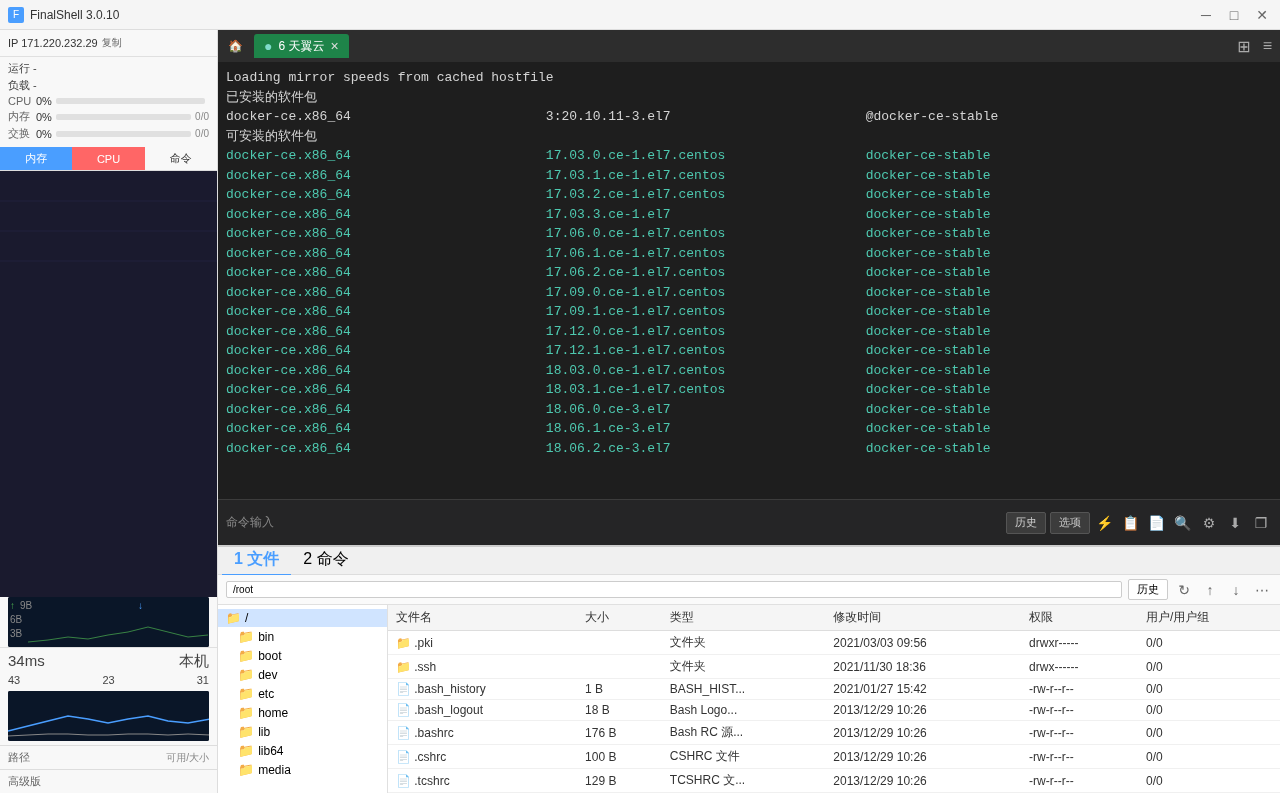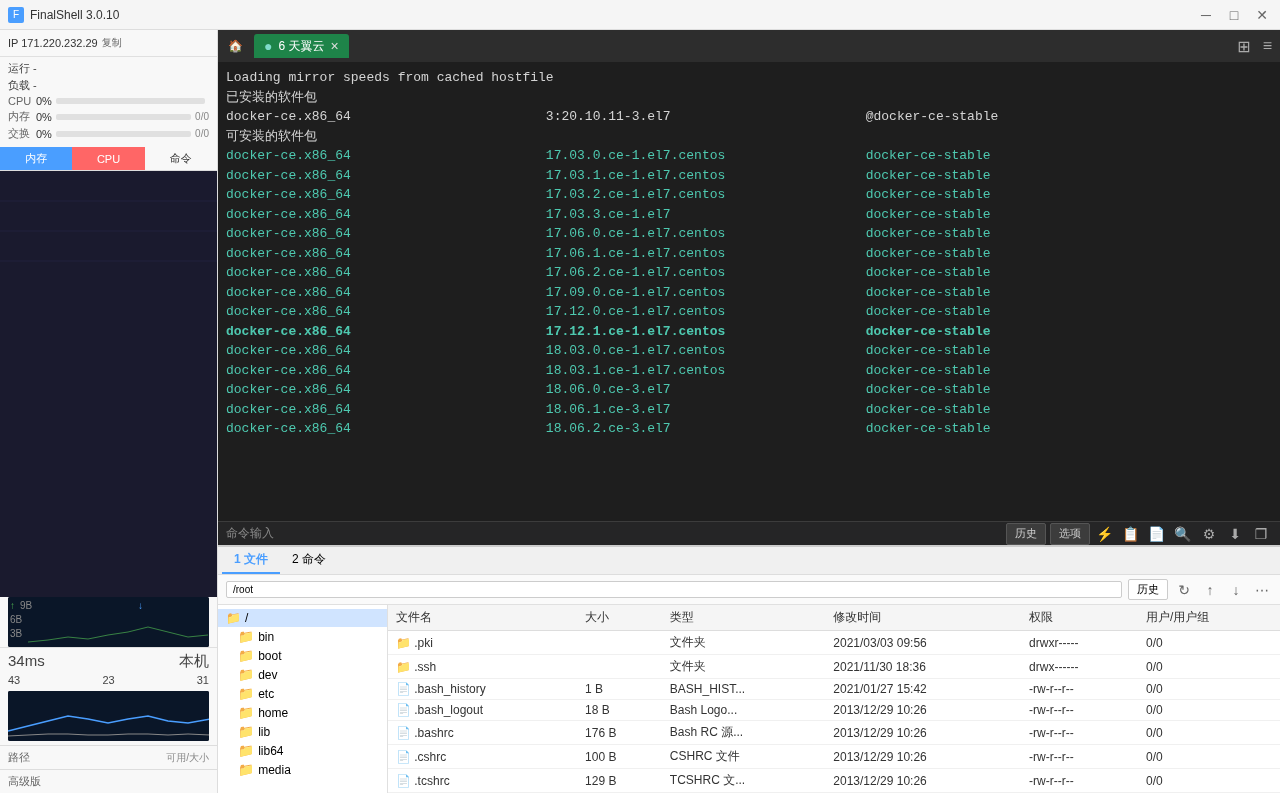--- a/index.html
+++ b/index.html
@@ -78,21 +78,21 @@
       color: #d4d4d4;
       font-family: 'Consolas', 'Courier New', monospace;
       font-size: 13px;
       padding: 6px 8px;
       overflow-y: auto;
       line-height: 1.5;
     }
     .terminal-line { white-space: pre; }
 
     .terminal-input-bar {
-      height: 24px;
+      height: 46px;
       background: #252526;
       border-top: 1px solid #3c3c3c;
       display: flex;
       align-items: center;
       padding: 0 8px;
       gap: 24px;
     }
     .terminal-input-label { color: #888; font-size: 12px; }
     .terminal-input-field { flex: 1; background: transparent; border: none; outline: none; color: #d4d4d4; font-size: 12px; }
     .terminal-toolbar { display: flex; gap: 4px; }
@@ -108,21 +108,21 @@
     .terminal-toolbar-icon {
       width: 22px; height: 22px;
       display: flex; align-items: center; justify-content: center;
       color: #aaa; cursor: pointer; font-size: 14px;
     }
 
     
     .file-manager { flex: 1; background: #fff; display: flex; flex-direction: column; border-top: 2px solid #ccc; }
 
     .fm-tabs { display: flex; align-items: center; background: #f0f0f0; border-bottom: 1px solid #ddd; height: 28px; padding: 0 4px; }
-    .fm-tab { padding: 4px 12px; font-size: 12px; cursor: pointer; border-bottom: 2px solid transparent; }
+    .fm-tab { padding: 4px 12px; font-size: 16px; cursor: pointer; border-bottom: 2px solid transparent; }
     .fm-tab.active { border-bottom-color: #4a9eff; color: #4a9eff; font-weight: bold; }
 
     .fm-toolbar { display: flex; align-items: center; padding: 4px 8px; background: #fafafa; border-bottom: 1px solid #e0e0e0; gap: 6px; }
     .fm-path-input { flex: 1; border: 1px solid #ccc; padding: 2px 6px; font-size: 10px; border-radius: 2px; }
     .fm-toolbar-btn { padding: 2px 8px; background: #fff; border: 1px solid #ccc; font-size: 11px; cursor: pointer; border-radius: 2px; }
     .fm-toolbar-icon { width: 20px; height: 20px; display: flex; align-items: center; justify-content: center; color: #666; cursor: pointer; font-size: 14px; }
 
     .fm-content { display: flex; flex: 1; overflow: hidden; }
 
     .fm-tree { width: 170px; border-right: 1px solid #e0e0e0; overflow-y: auto; padding: 4px 0; flex-shrink: 0; }
@@ -284,22 +284,23 @@
           <div class="terminal-line" style="color: rgb(212, 212, 212);">docker-ce.x86_64                         3:20.10.11-3.el7                         @docker-ce-stable</div>
           <div class="terminal-line" style="color: rgb(212, 212, 212);">可安装的软件包</div>
           <div class="terminal-line" style="color: rgb(78, 201, 176);">docker-ce.x86_64                         17.03.0.ce-1.el7.centos                  docker-ce-stable</div>
           <div class="terminal-line" style="color: rgb(78, 201, 176);">docker-ce.x86_64                         17.03.1.ce-1.el7.centos                  docker-ce-stable</div>
           <div class="terminal-line" style="color: rgb(78, 201, 176);">docker-ce.x86_64                         17.03.2.ce-1.el7.centos                  docker-ce-stable</div>
           <div class="terminal-line" style="color: rgb(78, 201, 176);">docker-ce.x86_64                         17.03.3.ce-1.el7                         docker-ce-stable</div>
           <div class="terminal-line" style="color: rgb(78, 201, 176);">docker-ce.x86_64                         17.06.0.ce-1.el7.centos                  docker-ce-stable</div>
           <div class="terminal-line" style="color: rgb(78, 201, 176);">docker-ce.x86_64                         17.06.1.ce-1.el7.centos                  docker-ce-stable</div>
           <div class="terminal-line" style="color: rgb(78, 201, 176);">docker-ce.x86_64                         17.06.2.ce-1.el7.centos                  docker-ce-stable</div>
           <div class="terminal-line" style="color: rgb(78, 201, 176);">docker-ce.x86_64                         17.09.0.ce-1.el7.centos                  docker-ce-stable</div>
+          <div class="terminal-line" style="color: rgb(78, 201, 176);">docker-ce.x86_64                         17.09.1.ce-1.el7.centos                  docker-ce-stable</div>
           <div class="terminal-line" style="color: rgb(78, 201, 176);">docker-ce.x86_64                         17.12.0.ce-1.el7.centos                  docker-ce-stable</div>
-          <div class="terminal-line" style="color: rgb(78, 201, 176); font-weight: bold;">docker-ce.x86_64                         17.12.1.ce-1.el7.centos                  docker-ce-stable</div>
+          <div class="terminal-line" style="color: rgb(78, 201, 176);">docker-ce.x86_64                         17.12.1.ce-1.el7.centos                  docker-ce-stable</div>
           <div class="terminal-line" style="color: rgb(78, 201, 176);">docker-ce.x86_64                         18.03.0.ce-1.el7.centos                  docker-ce-stable</div>
           <div class="terminal-line" style="color: rgb(78, 201, 176);">docker-ce.x86_64                         18.03.1.ce-1.el7.centos                  docker-ce-stable</div>
           <div class="terminal-line" style="color: rgb(78, 201, 176);">docker-ce.x86_64                         18.06.0.ce-3.el7                         docker-ce-stable</div>
           <div class="terminal-line" style="color: rgb(78, 201, 176);">docker-ce.x86_64                         18.06.1.ce-3.el7                         docker-ce-stable</div>
           <div class="terminal-line" style="color: rgb(78, 201, 176);">docker-ce.x86_64                         18.06.2.ce-3.el7                         docker-ce-stable</div>
         </div>
 
       <div class="terminal-input-bar">
         <span class="terminal-input-label">命令输入</span>
         <input class="terminal-input-field" type="text" style="">

